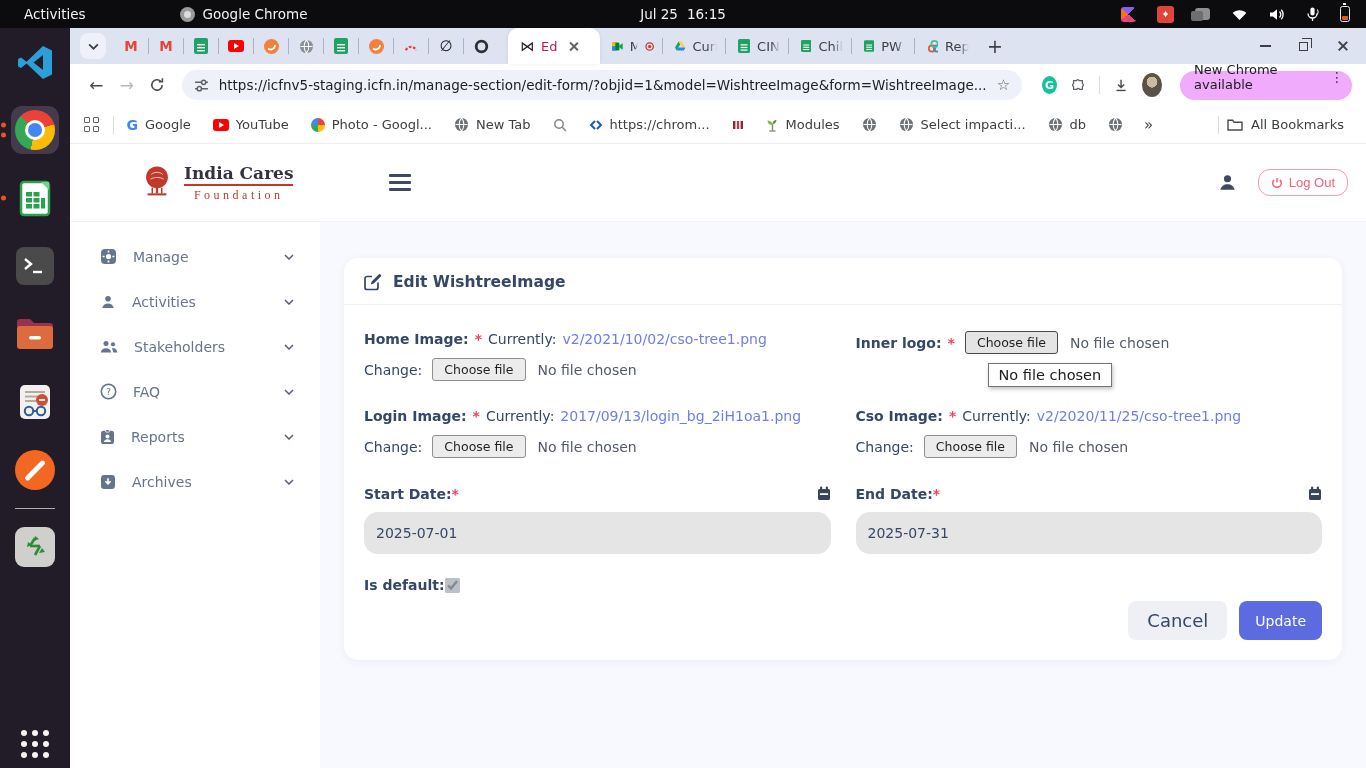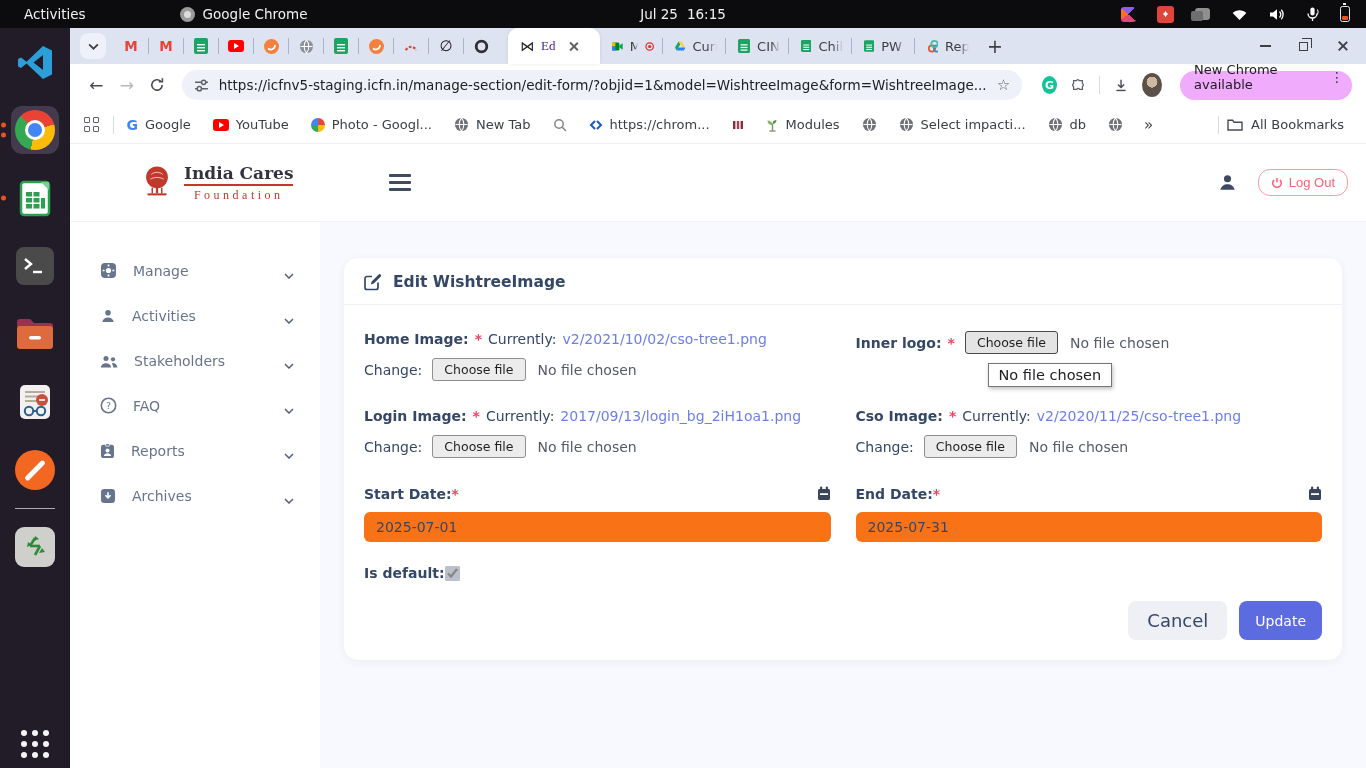--- a/index.html
+++ b/index.html
@@ -42,21 +42,21 @@
   .trash-icon { width:40px; height:40px; border-radius:9px; background:#cfcfcb; display:flex; align-items:center; justify-content:center; }
 
   
   .browser { position:absolute; left:70px; top:28px; width:1296px; height:116px; }
   .tabstrip { height:36px; background:#dee3f1; display:flex; align-items:center; padding-left:10px; }
   .tab-search { width:26px; height:26px; border-radius:8px; background:#eef1fa; display:flex; align-items:center; justify-content:center; margin-right:8px; }
   .pinned { display:flex; align-items:center; }
   .pinned .ptab { width:34px; height:36px; display:flex; align-items:center; justify-content:center; }
   .tdiv { width:1px; height:16px; background:#aab3c9; }
   .tab-active { height:36px; background:#fff; border-radius:10px 10px 0 0; display:flex; align-items:center; gap:7px; padding:0 10px 0 12px; margin-left:10px; width:92px; box-shadow:0 0 4px rgba(0,0,0,.08); }
-  .tab-active .tlabel { font-size:13px; color:#4c1d95; width:20px; overflow:hidden; white-space:nowrap;font-family:Liberation Serif, serif; }
+  .tab-active .tlabel { font-size:13px; color:#be185d; width:20px; overflow:hidden; white-space:nowrap; }
   .tab { height:36px; display:flex; align-items:center; gap:7px; padding:0 8px 0 12px; width:62px; flex:0 0 auto; }
   .tab .tlabel { font-size:13px; color:#3c4043; overflow:hidden; white-space:nowrap; -webkit-mask-image:linear-gradient(90deg,#000 60%,transparent); mask-image:linear-gradient(90deg,#000 60%,transparent); }
   .x-icon { position:relative; width:11px; height:11px; flex:0 0 auto; }
   .x-icon::before,.x-icon::after { content:""; position:absolute; left:5px; top:0; width:1.6px; height:11px; background:#5f6368; }
   .x-icon::before { transform:rotate(45deg); } .x-icon::after { transform:rotate(-45deg); }
   .newtab-btn { font-size:19px; color:#3c4043; padding:0 10px; }
   .wincontrols { margin-left:auto; display:flex; align-items:center; gap:28px; padding-right:18px; }
   .win-min { width:11px; height:2px; background:#3c4043; }
   .win-restore { width:9px; height:9px; border:1.5px solid #3c4043; position:relative; }
   .win-restore::before { content:""; position:absolute; left:2px; top:-4.5px; width:9px; height:9px; border:1.5px solid #3c4043; border-left:none; border-bottom:none; }
@@ -93,21 +93,21 @@
   .site-header { position:absolute; left:0; top:0; width:1296px; height:78px; background:#fff; border-bottom:1px solid #f1f2f7; display:flex; align-items:center; }
   .brand { display:flex; align-items:center; gap:8px; margin-left:68px; }
   .brand-text .t1 { font-family:"DejaVu Serif","Liberation Serif",serif; font-weight:bold; font-size:17px; color:#33333f; border-bottom:2px solid #c0392b; padding-bottom:1px; }
   .brand-text .t2 { font-size:12px; color:#c0392b; letter-spacing:3.5px; margin-top:2px; text-align:center;font-family:Liberation Serif, serif; }
   .hamburger { margin-left:96px; width:22px; display:flex; flex-direction:column; gap:4px; }
   .hamburger i { height:3px; background:#3f4a5f; border-radius:1px; }
   .header-right { margin-left:auto; display:flex; align-items:center; gap:20px; padding-right:18px; }
   .logout-btn { display:flex; align-items:center; gap:6px; border:1px solid #f79aa9; color:#f5637a; border-radius:12px; padding:5px 12px; font-size:13px; background:#fff; }
 
   .sidebar { position:absolute; left:0; top:78px; width:250px; height:546px; background:#fff; padding-top:12px; }
-  .side-item { display:flex; align-items:flex-end; height:45px; padding:0 26px 0 30px; color:#67748e; font-size:14px; gap:16px; }
+  .side-item { display:flex; align-items:center; height:45px; padding:0 26px 0 30px; color:#67748e; font-size:14px; gap:16px; }
   .side-item .chev { margin-left:auto; }
 
   .main { position:absolute; left:250px; top:96px; width:1046px; height:546px; }
   .card { margin:18px 24px; width:998px; height:402px; background:#fff; border-radius:14px; box-shadow:0 2px 8px rgba(50,50,93,.06); display:flex; flex-direction:column; }
   .card-head { display:flex; align-items:center; gap:11px; padding:15px 20px 13px; border-bottom:1px solid #eef0f5; }
   .card-head h1 { font-size:15.5px; color:#344767; font-weight:bold; }
   .card-body { display:grid; grid-template-columns:1fr 1fr; column-gap:25px; padding:26px 20px 0; }
   .flabel { font-weight:bold; color:#344767; font-size:14px; }
   .req { color:#f43f5e; font-weight:bold; font-size:14px; }
   .ftext { color:#344767; font-size:14px; }
@@ -115,21 +115,21 @@
   .fieldline { display:flex; align-items:center; gap:6px; flex-wrap:nowrap; }
   .changeline { margin-top:11px; }
   .file-btn { font-family:inherit; font-size:12.5px; color:#1f1f1f; background:#ececec; border:1px solid #8f8f8f; border-radius:3px; padding:3px 11px; margin-left:4px; }
   .file-btn.focused { border-color:#4a4a4a; background:#e4e4e4; }
   .nofile { color:#545b68; font-size:14px; margin-left:6px; }
   .cell { position:relative; }
   .tooltip { position:absolute; left:132px; top:32px; background:#fff; border:1px solid #767676; box-shadow:1px 2px 4px rgba(0,0,0,.25); padding:3px 10px; font-size:14.5px; color:#202124; white-space:nowrap; }
   .row2 { margin-top:27px; }
   .daterow { margin-top:26px; }
   .datehead { display:flex; align-items:center; justify-content:space-between; }
-  .dateinput { margin-top:9px; width:100%; height:30px; background:#f97316; border:none; border-radius:6px; padding:0 12px; font-family:inherit; font-size:14px; color:#344767; }
+  .dateinput { margin-top:9px; width:100%; height:42px; background:#e5e5e5; border:none; border-radius:14px; padding:0 12px; font-family:inherit; font-size:14px; color:#344767; }
   .defaultrow { margin-top:23px; display:flex; align-items:center; }
   .defaultrow input { width:15px; height:15px; accent-color:#8d97ab; opacity:.6; }
   .card-foot { margin-top:auto; display:flex; justify-content:flex-end; gap:12px; padding:0 20px 20px; }
   .btn-cancel { background:#eef0f5; color:#344767; border:none; border-radius:8px; padding:9px 19px; font-size:18px; font-family:inherit; }
   .btn-update { background:#5c6ce0; color:#fff; border:none; border-radius:8px; padding:9px 16px; font-size:14px; font-family:inherit; }
 
   .gmail-m { color:#ea4335; font-weight:bold; font-size:13.5px; }
   svg { display:block; }
 </style>
 </head>

